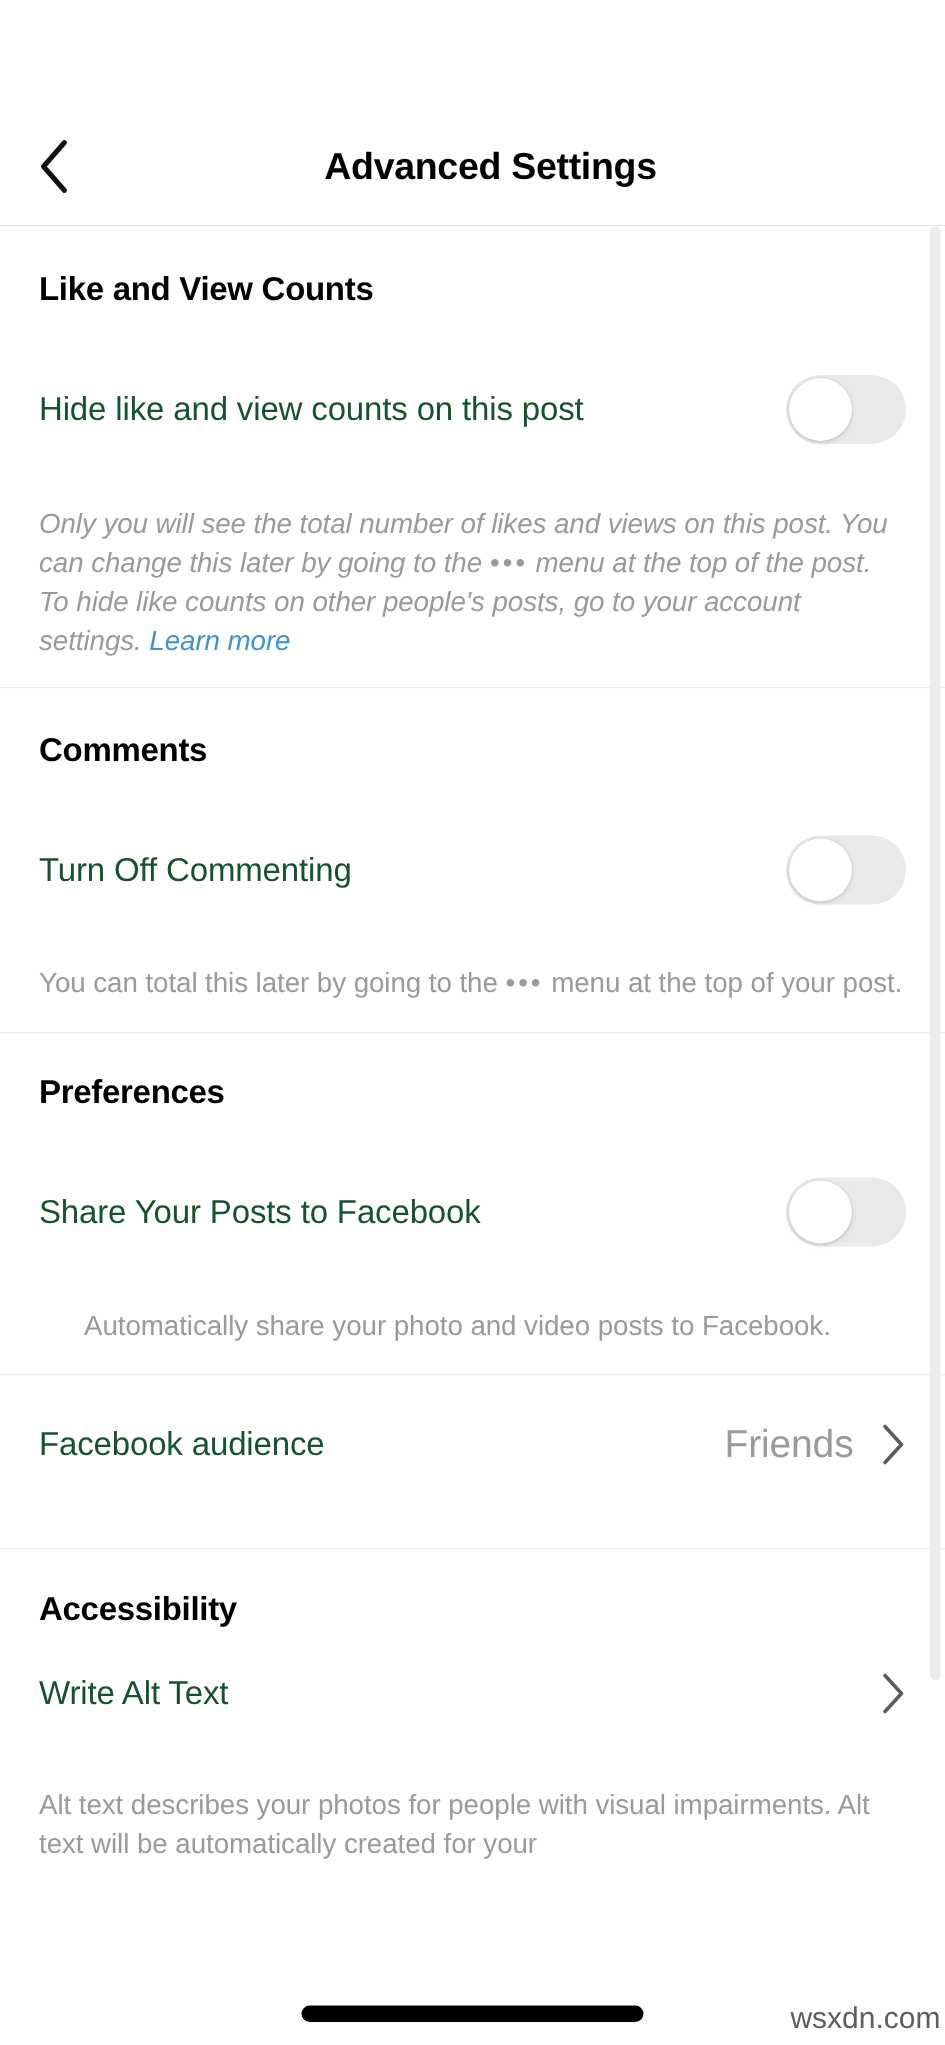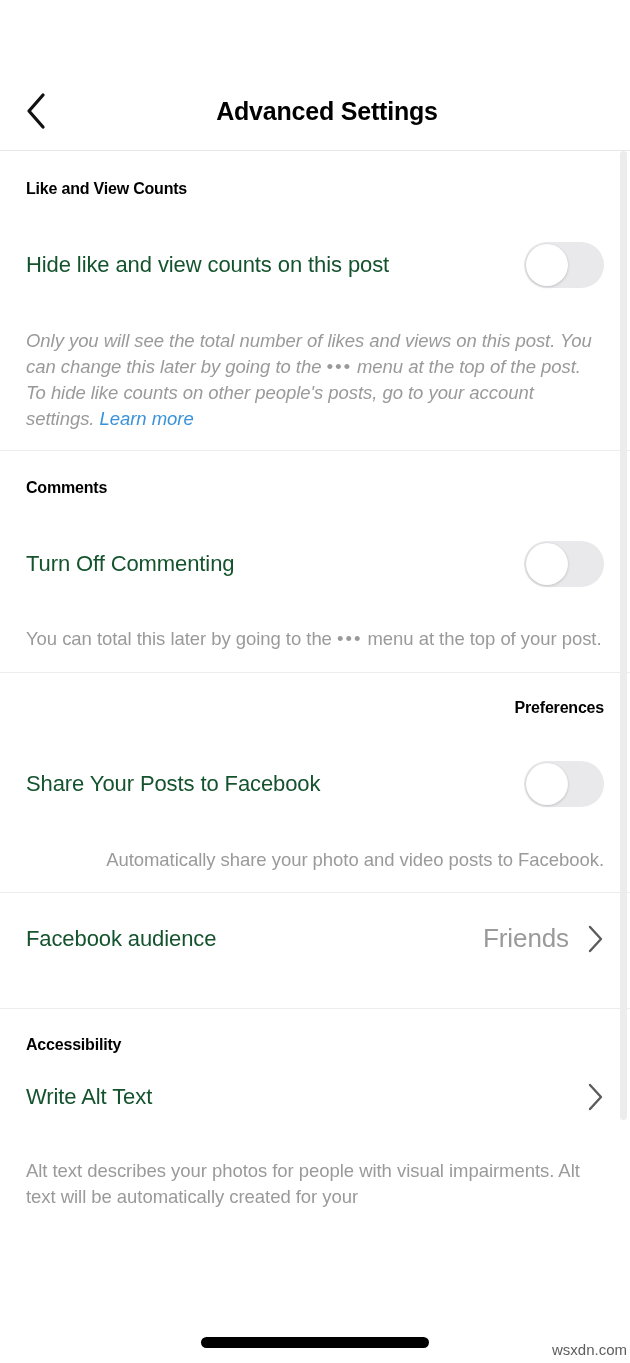--- a/index.html
+++ b/index.html
@@ -67,21 +67,21 @@
   .scroll-body {
     position: relative;
     background: #ffffff;
   }
 
   .section {
     background: #ffffff;
     padding: 0 26px;
   }
   .section-title {
-    font-size: 16px;
+    font-size: 22px;
     font-weight: bold;
     color: #000000;
     letter-spacing: -0.2px;
   }
 
   .row {
     display: flex;
     align-items: center;
     justify-content: space-between;
   }
@@ -176,21 +176,21 @@
     height: 11px;
     border-radius: 6px;
     background: #000000;
   }
 
   
   .watermark {
     position: absolute;
     right: 2px;
     bottom: 5px;
-    font-size: 15px;
+    font-size: 20px;
     color: #5d5d5d;
     font-family: "Liberation Sans", sans-serif;
     background: rgba(255,255,255,0.85);
     padding: 0 1px;
   }
 </style>
 </head>
 <body>
 
 <div id="screen">
@@ -238,21 +238,21 @@
         </div>
       </div>
 
       <div class="helper" style="margin-top:39px;">
         <span>You can total this later by going to the </span><span class="dots">•••</span><span> menu at the top of your post.</span>
       </div>
     </div>
 
     <div class="divider"></div>
 
-    <div class="section" style="padding-top:26px;padding-bottom:19px;text-align:right;">
+    <div class="section" style="padding-top:26px;padding-bottom:19px;">
       <div class="section-title">Preferences</div>
 
       <div class="row" style="margin-top:44px;">
         <div class="row-label">Share Your Posts to Facebook</div>
         <div class="toggle">
           <div class="knob"></div>
         </div>
       </div>
 
       <div class="helper" style="margin-top:40px;margin-left:30px;">Automatically share your photo and video posts to Facebook.</div>

